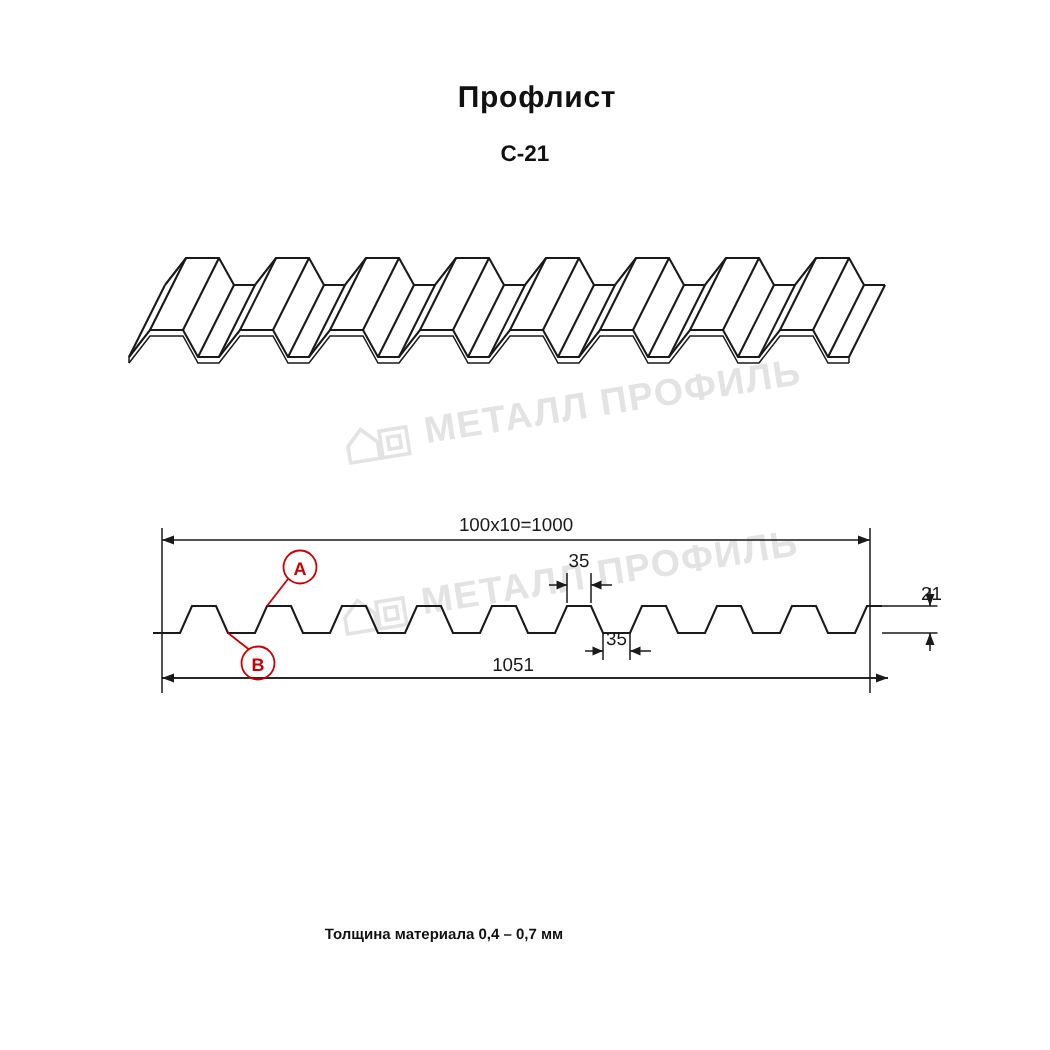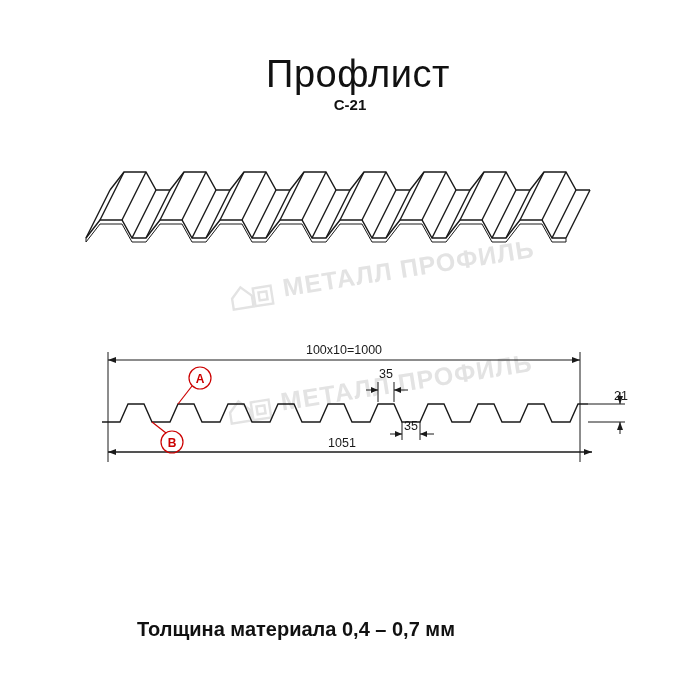--- a/index.html
+++ b/index.html
@@ -21,29 +21,29 @@
   }
   
   .title-block {
     position: absolute;
     top: 54px;
     left: 0;
     width: 700px;
     text-align: center;
   }
   .main-title {
-    font-size: 38px;
-    font-weight: normal;
+    font-size: 20px;
+    font-weight: bold;
     letter-spacing: 0.5px;
     color: #111111;
     line-height: 1.1;
     padding-left: 16px;
   }
   .sub-title {
-    margin-top: 0;
+    margin-top: 18px;
     font-size: 15px;
     font-weight: bold;
     color: #111111;
   }
   
   .watermark {
     position: absolute;
     color: #e3e3e3;
     font-weight: bold;
     letter-spacing: 1px;
@@ -78,21 +78,21 @@
     top: 330px;
     left: 80px;
   }
   
   .footer-note {
     position: absolute;
     top: 618px;
     left: 0;
     width: 592px;
     text-align: center;
-    font-size: 20px;
+    font-size: 10px;
     font-weight: bold;
     color: #111111;
   }
   svg { display: block; }
   .ln { stroke: #1a1a1a; fill: none; }
   .thin { stroke-width: 1; }
   .med { stroke-width: 1.4; }
   .dim-txt {
     font-family: "Liberation Sans", sans-serif;
     font-size: 12.5px;

